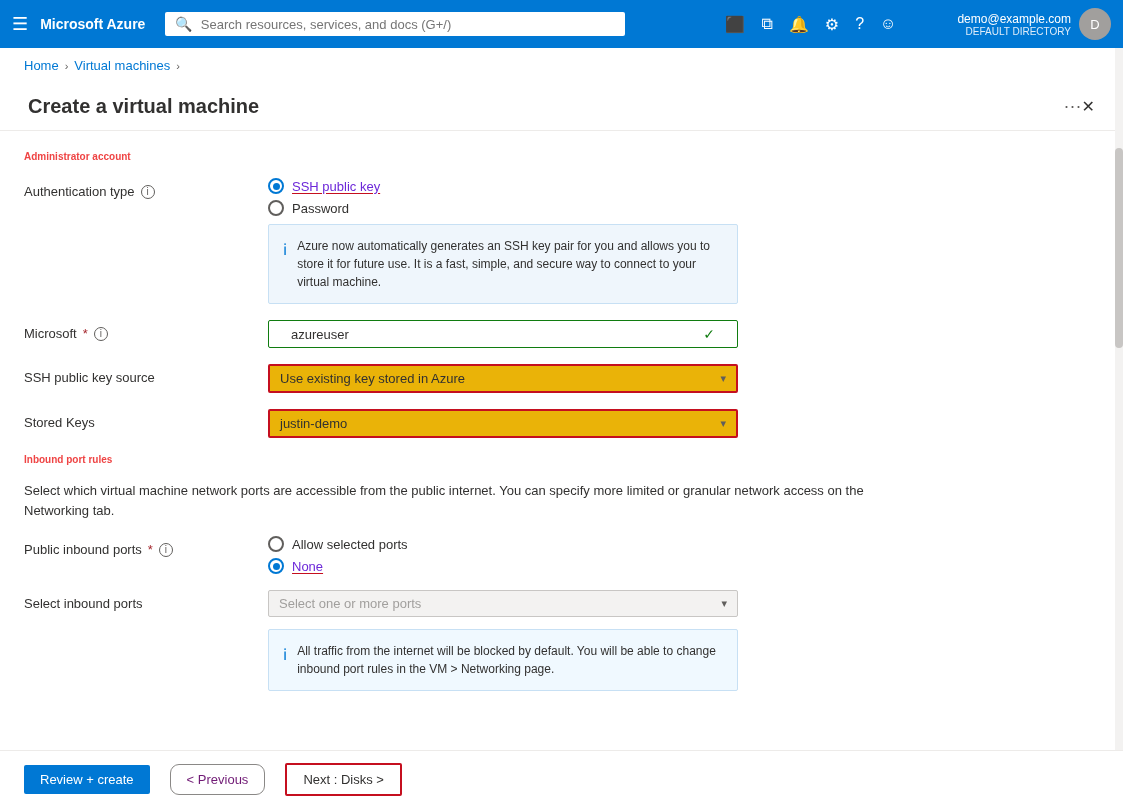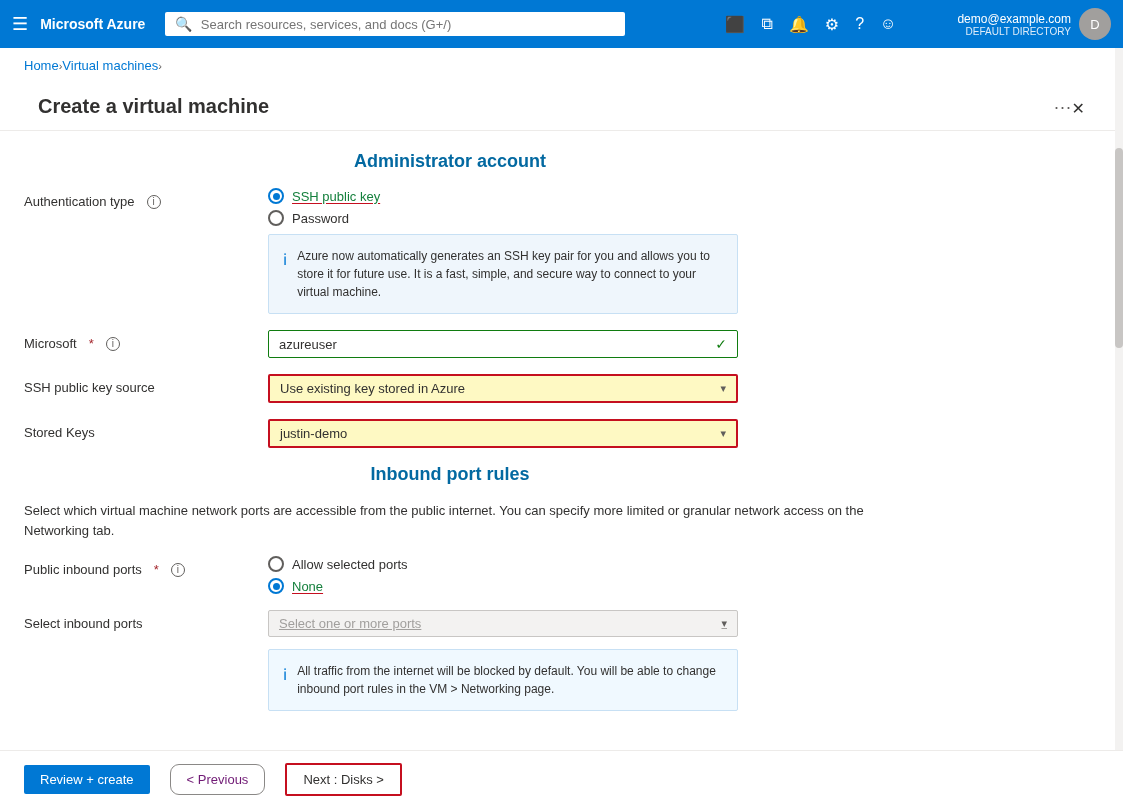--- a/index.html
+++ b/index.html
@@ -28,56 +28,56 @@
     .topnav-email { font-size: 12px; color: #fff; margin-left: 41px; }
     .topnav-dir { font-size: 10px; color: #deecf9; }
     .avatar {
       width: 32px; height: 32px; border-radius: 50%;
       background: #a19f9d; display: flex; align-items: center;
       justify-content: center; color: #fff; font-size: 13px; cursor: pointer;
     }
 
     
     .breadcrumb {
-      display: flex; align-items: center; 
+      display: flex; align-items: center; gap: 6px;
       padding: 10px 24px 6px; font-size: 13px; color: #0078d4;
     }
     .breadcrumb a { color: #0078d4; text-decoration: none; cursor: pointer; }
     .breadcrumb-sep { color: #605e5c; font-size: 11px; }
 
     
     .page-container {
       background: #fff; margin: 0; padding: 0;
       min-height: calc(100vh - 48px);
       position: relative;
     }
 
     .page-header {
-      display: flex; align-items: flex-end;
-      padding: 16px 38px 12px;
+      display: flex; align-items: center;
+      padding: 16px 28px 12px;
       border-bottom: 1px solid #edebe9;
     }
     .page-title { font-size: 20px; font-weight: 600; color: #323130; flex: 1; }
     .page-header-dots { color: #605e5c; margin-left: 10px; cursor: pointer; font-size: 18px; }
     .close-btn { color: #323130; font-size: 16px; cursor: pointer; margin-left: auto; }
 
     
     .content { padding: 20px 24px 80px; max-width: 900px; }
 
-    .section-title { font-size: 18px; font-weight: 600; color: #0369a1; margin-bottom: 16px; text-align: center; }
+    .section-title { font-size: 10px; font-weight: 600; color: #ef4444; margin-bottom: 16px; }
 
     .form-row {
       display: flex; align-items: flex-start;
       margin-bottom: 16px; gap: 24px;
     }
     .form-label {
       width: 220px; min-width: 220px;
       font-size: 13px; color: #323130;
       padding-top: 6px;
-      display: flex; align-items: center; gap: 12px;
+      display: flex; align-items: center; gap: 6px;
     }
     .form-label .required { color: #a4262c; }
     .info-icon {
       display: inline-flex; align-items: center; justify-content: center;
       width: 14px; height: 14px; border-radius: 50%;
       border: 1px solid #605e5c; color: #605e5c;
       font-size: 10px; cursor: pointer;
     }
     .form-control { flex: 1; max-width: 470px; }
 
@@ -89,61 +89,61 @@
       border: 2px solid #0078d4; display: flex; align-items: center; justify-content: center;
       flex-shrink: 0;
     }
     .radio-circle.checked::after {
       content: ''; width: 7px; height: 7px;
       border-radius: 50%; background: #0078d4;
     }
     .radio-circle.unchecked { border-color: #605e5c; }
     .radio-label { font-size: 13px; color: #323130; }
     .radio-label.selected {
-      color: #15803d;
+      color: #6d28d9;
       text-decoration: underline;
       text-decoration-color: #c50f1f;
       text-underline-offset: 2px;
     }
 
     
     .info-box {
       background: #eff6fc; border: 1px solid #c7e0f4;
       border-radius: 2px; padding: 12px 14px;
       display: flex; gap: 10px; margin-top: 8px;
       max-width: 470px;
     }
     .info-box-icon { color: #0078d4; font-size: 16px; flex-shrink: 0; margin-top: 1px; }
     .info-box-text { font-size: 12px; color: #323130; line-height: 1.5; }
 
     
     .select-field {
       display: flex; align-items: center;
       border: 1px solid #8a8886; border-radius: 2px;
-      padding: 5px 10px; background: #fef9c3; cursor: pointer;
+      padding: 5px 10px; background: #eab308; cursor: pointer;
       width: 100%; justify-content: space-between;
       font-size: 13px; color: #323130;
     }
     .select-field.focused { border-color: #c50f1f; border-width: 2px; }
     .select-chevron { color: #605e5c; font-size: 11px; }
 
     
     .text-input {
       display: flex; align-items: center;
       border: 1px solid #8a8886; border-radius: 2px;
-      padding: 5px 10px; background: #fff;
+      padding: 5px 22px; background: #fff;
       width: 100%; justify-content: space-between;
       font-size: 13px; color: #323130;
     }
     .text-input.valid { border-color: #107c10; }
 
     
     .select-field.disabled {
       background: #f3f2f1; color: #a19f9d;
-      border-color: #c8c6c4; cursor: not-allowed; text-decoration: underline;
+      border-color: #c8c6c4; cursor: not-allowed;
     }
 
     
     .inbound-section { margin-top: 8px; }
     .inbound-desc { font-size: 13px; color: #323130; margin-bottom: 16px; line-height: 1.5; }
 
     
     .info-box-light {
       background: #f0f9ff; border: 1px solid #c7e0f4;
       border-radius: 2px; padding: 12px 14px;

